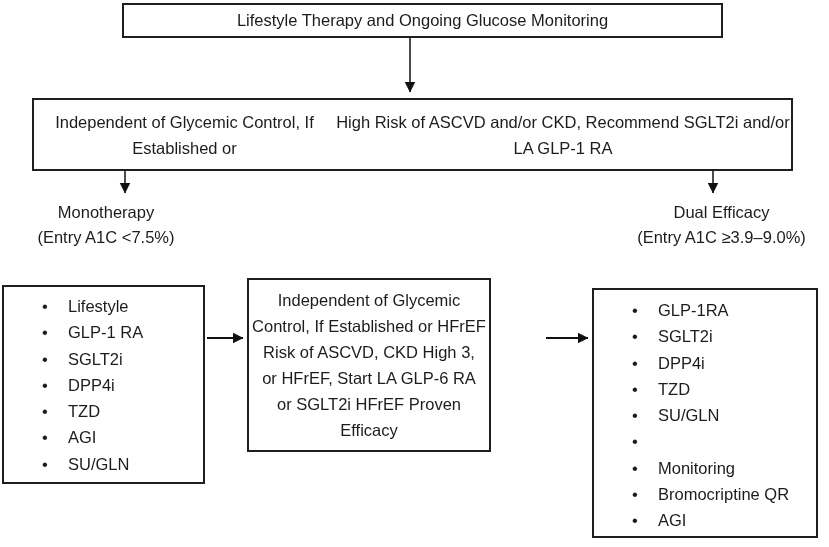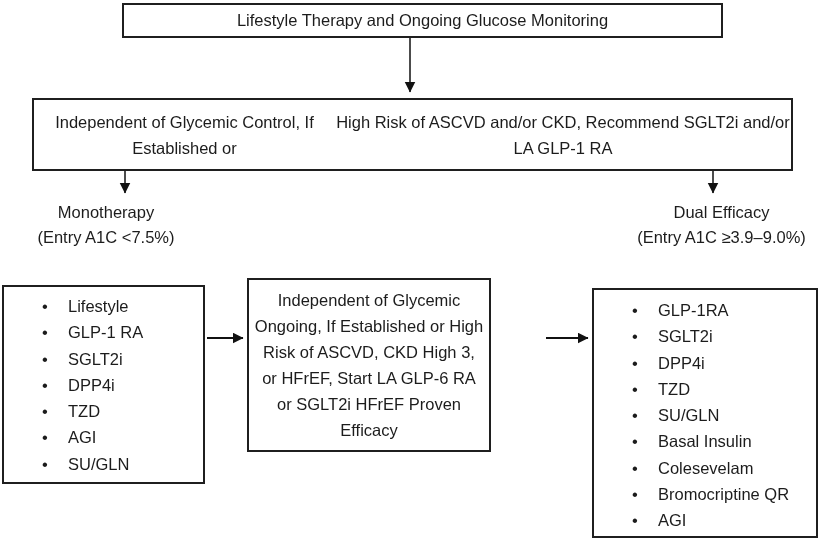--- a/index.html
+++ b/index.html
@@ -124,21 +124,21 @@
         <li>
         <span class="dot">•</span>
         <span>SU/GLN</span>
       </li>
       </ul>
   </div>
 
   <div class="box box-middle">
 
   <div>Independent of Glycemic</div>
-      <div>Ongoing, If Established or High</div>
+      <div>Control, If Established or HFrEF</div>
       <div>Risk of ASCVD, CKD High 3,</div>
       <div>or HFrEF, Start LA GLP-6 RA</div>
       <div>or SGLT2i HFrEF Proven</div>
       <div>Efficacy</div>
     </div>
 
   <div class="box box-dual-options">
     <ul class="drugs">
 
     <li>
@@ -156,25 +156,24 @@
         <li>
         <span class="dot">•</span>
         <span>TZD</span>
       </li>
         <li>
         <span class="dot">•</span>
         <span>SU/GLN</span>
       </li>
         <li>
         <span class="dot">•</span>
-        <span>Basal Insulin</span>
       </li>
         <li>
         <span class="dot">•</span>
-        <span>Colesevelam</span>
+        <span>Monitoring</span>
       </li>
         <li>
         <span class="dot">•</span>
         <span>Bromocriptine QR</span>
       </li>
         <li>
         <span class="dot">•</span>
         <span>AGI</span>
       </li>
       </ul>

